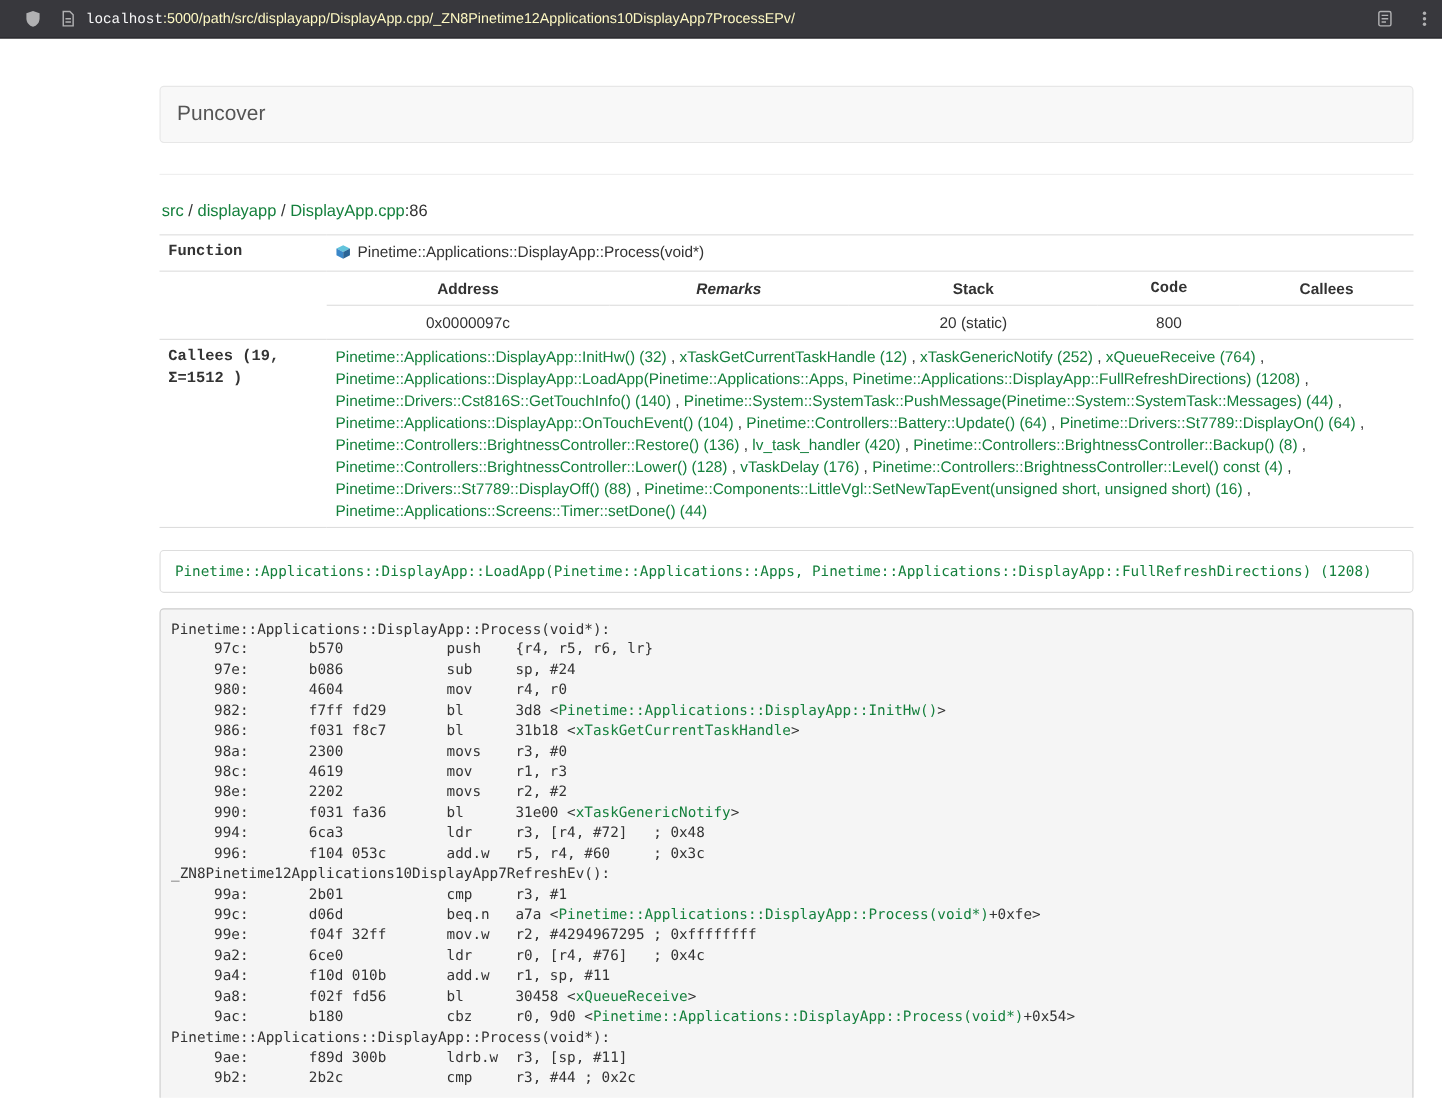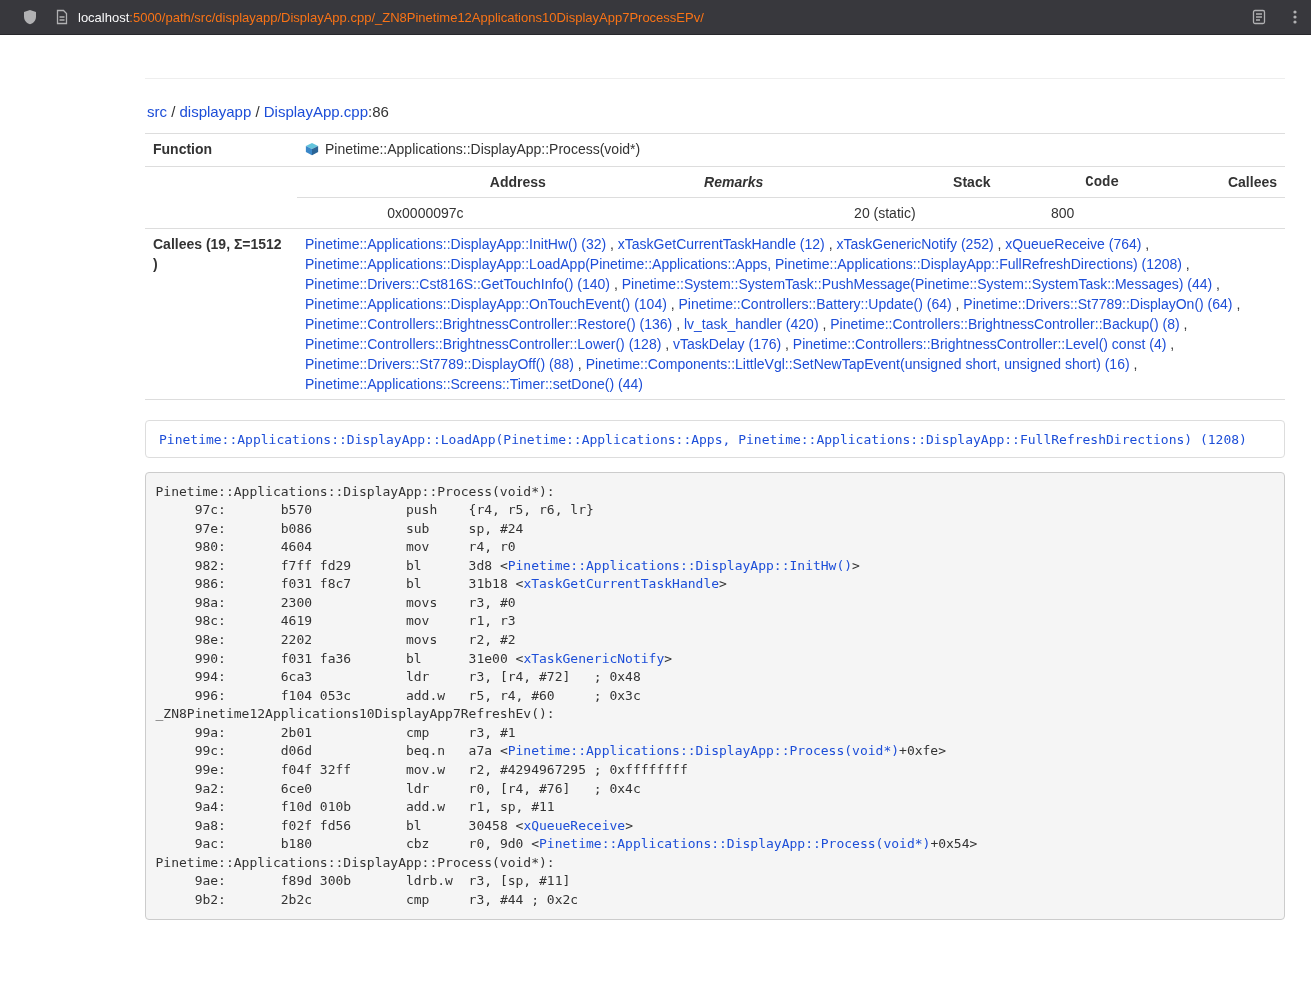--- a/index.html
+++ b/index.html
@@ -2,32 +2,32 @@
 <html><head>
 <meta charset="utf-8">
 <style>
   * { box-sizing: border-box; }
   html, body { margin: 0; padding: 0; }
   body {
     width: 1311px; height: 998px; overflow: hidden;
     background: #ffffff; color: #333333;
     font-family: "Liberation Sans", sans-serif; font-size: 14px;
   }
-  a { color: #1d4ed8; text-decoration: none; }
+  a { color: #15803d; text-decoration: none; }
 
   
   .browser-bar {
     height: 35px; background: #38383d; border-bottom: 1px solid #27272b;
     display: flex; align-items: center; padding: 0 14px 0 22px;
   }
   .tb-icon { display: inline-flex; align-items: center; justify-content: center; flex: 0 0 auto; }
   .tb-icon.page { margin-left: 17px; }
   .url { margin-left: 9px; font-size: 13px; white-space: nowrap; overflow: hidden; flex: 1 1 auto; }
-  .url .host { color: #f9f9fa; }
-  .url .path { color: #f97316; }
+  .url .host { color: #f9f9fa; font-family: Liberation Mono, monospace; }
+  .url .path { color: #fef9c3; }
   .bar-right { display: flex; align-items: center; gap: 26px; margin-left: 12px; }
 
   
   .container { width: 1140px; margin: 43px 0 0 145px; }
 
   .navbar {
     height: 52px; background: #f8f8f8; border: 1px solid #e7e7e7;
     border-radius: 4px; margin-bottom: 20px; display: flex; align-items: center;
   }
   .navbar-brand { padding: 0 15px; font-size: 19px; color: #555555; line-height: 50px; }
@@ -37,25 +37,25 @@
   .breadcrumb-line { font-size: 15px; margin: 0 0 13px 2px; }
   .breadcrumb-line .sep, .breadcrumb-line .suffix { color: #333333; }
 
   
   table.kv-table { width: 100%; border-collapse: collapse; border-bottom: 1px solid #dddddd; }
   table.kv-table > tbody > tr > th,
   table.kv-table > tbody > tr > td {
     border-top: 1px solid #dddddd; padding: 5px 8px;
     text-align: left; vertical-align: top; font-size: 14px; line-height: 20px;
   }
-  th.label-col { width: 152px; font-weight: bold; }
+  th.label-col { width: 152px; font-weight: bold; font-family: Liberation Mono, monospace; }
   td.inner-cell { padding: 0 !important; }
   table.inner-table { width: 100%; border-collapse: collapse; }
   table.inner-table > tbody > tr > th {
-    padding: 5px 8px; text-align: right; font-weight: bold;
+    padding: 5px 8px; text-align: center; font-weight: bold;
     border-bottom: 1px solid #dddddd; line-height: 20px; margin-left: 21px;
   }
   table.inner-table > tbody > tr > td { padding: 5px 8px; text-align: center; line-height: 20px; }
   .col-address { width: 26%; } .col-remarks { width: 22%; font-style: italic; } .col-stack { width: 23%; }
   .col-code { width: 13%; font-family: Liberation Mono, monospace; } .col-static { width: 16%; }
   .type-icon { display: inline-block; vertical-align: -2px; margin-right: 6px; }
   td.callees-cell { line-height: 20px; }
 
   
   .panel {
@@ -101,20 +101,23 @@
           <circle cx="2" cy="3" r="1.6" fill="#b1b1b3"></circle>
           <circle cx="2" cy="8" r="1.6" fill="#b1b1b3"></circle>
           <circle cx="2" cy="13" r="1.6" fill="#b1b1b3"></circle>
         </svg>
     </span>
   </div>
 </div>
 
 <div class="container">
 
+  <div class="navbar">
+    <a href="#" class="navbar-brand">Puncover</a>
+  </div>
 
   <hr class="rule">
 
   <div class="breadcrumb-line"><a href="#">src</a><span class="sep"> / </span><a href="#">displayapp</a><span class="sep"> / </span><a href="#">DisplayApp.cpp</a><span class="suffix">:86</span></div>
 
   <table class="kv-table">
     <tbody>
       <tr>
         <th class="label-col">Function</th>
         <td>

